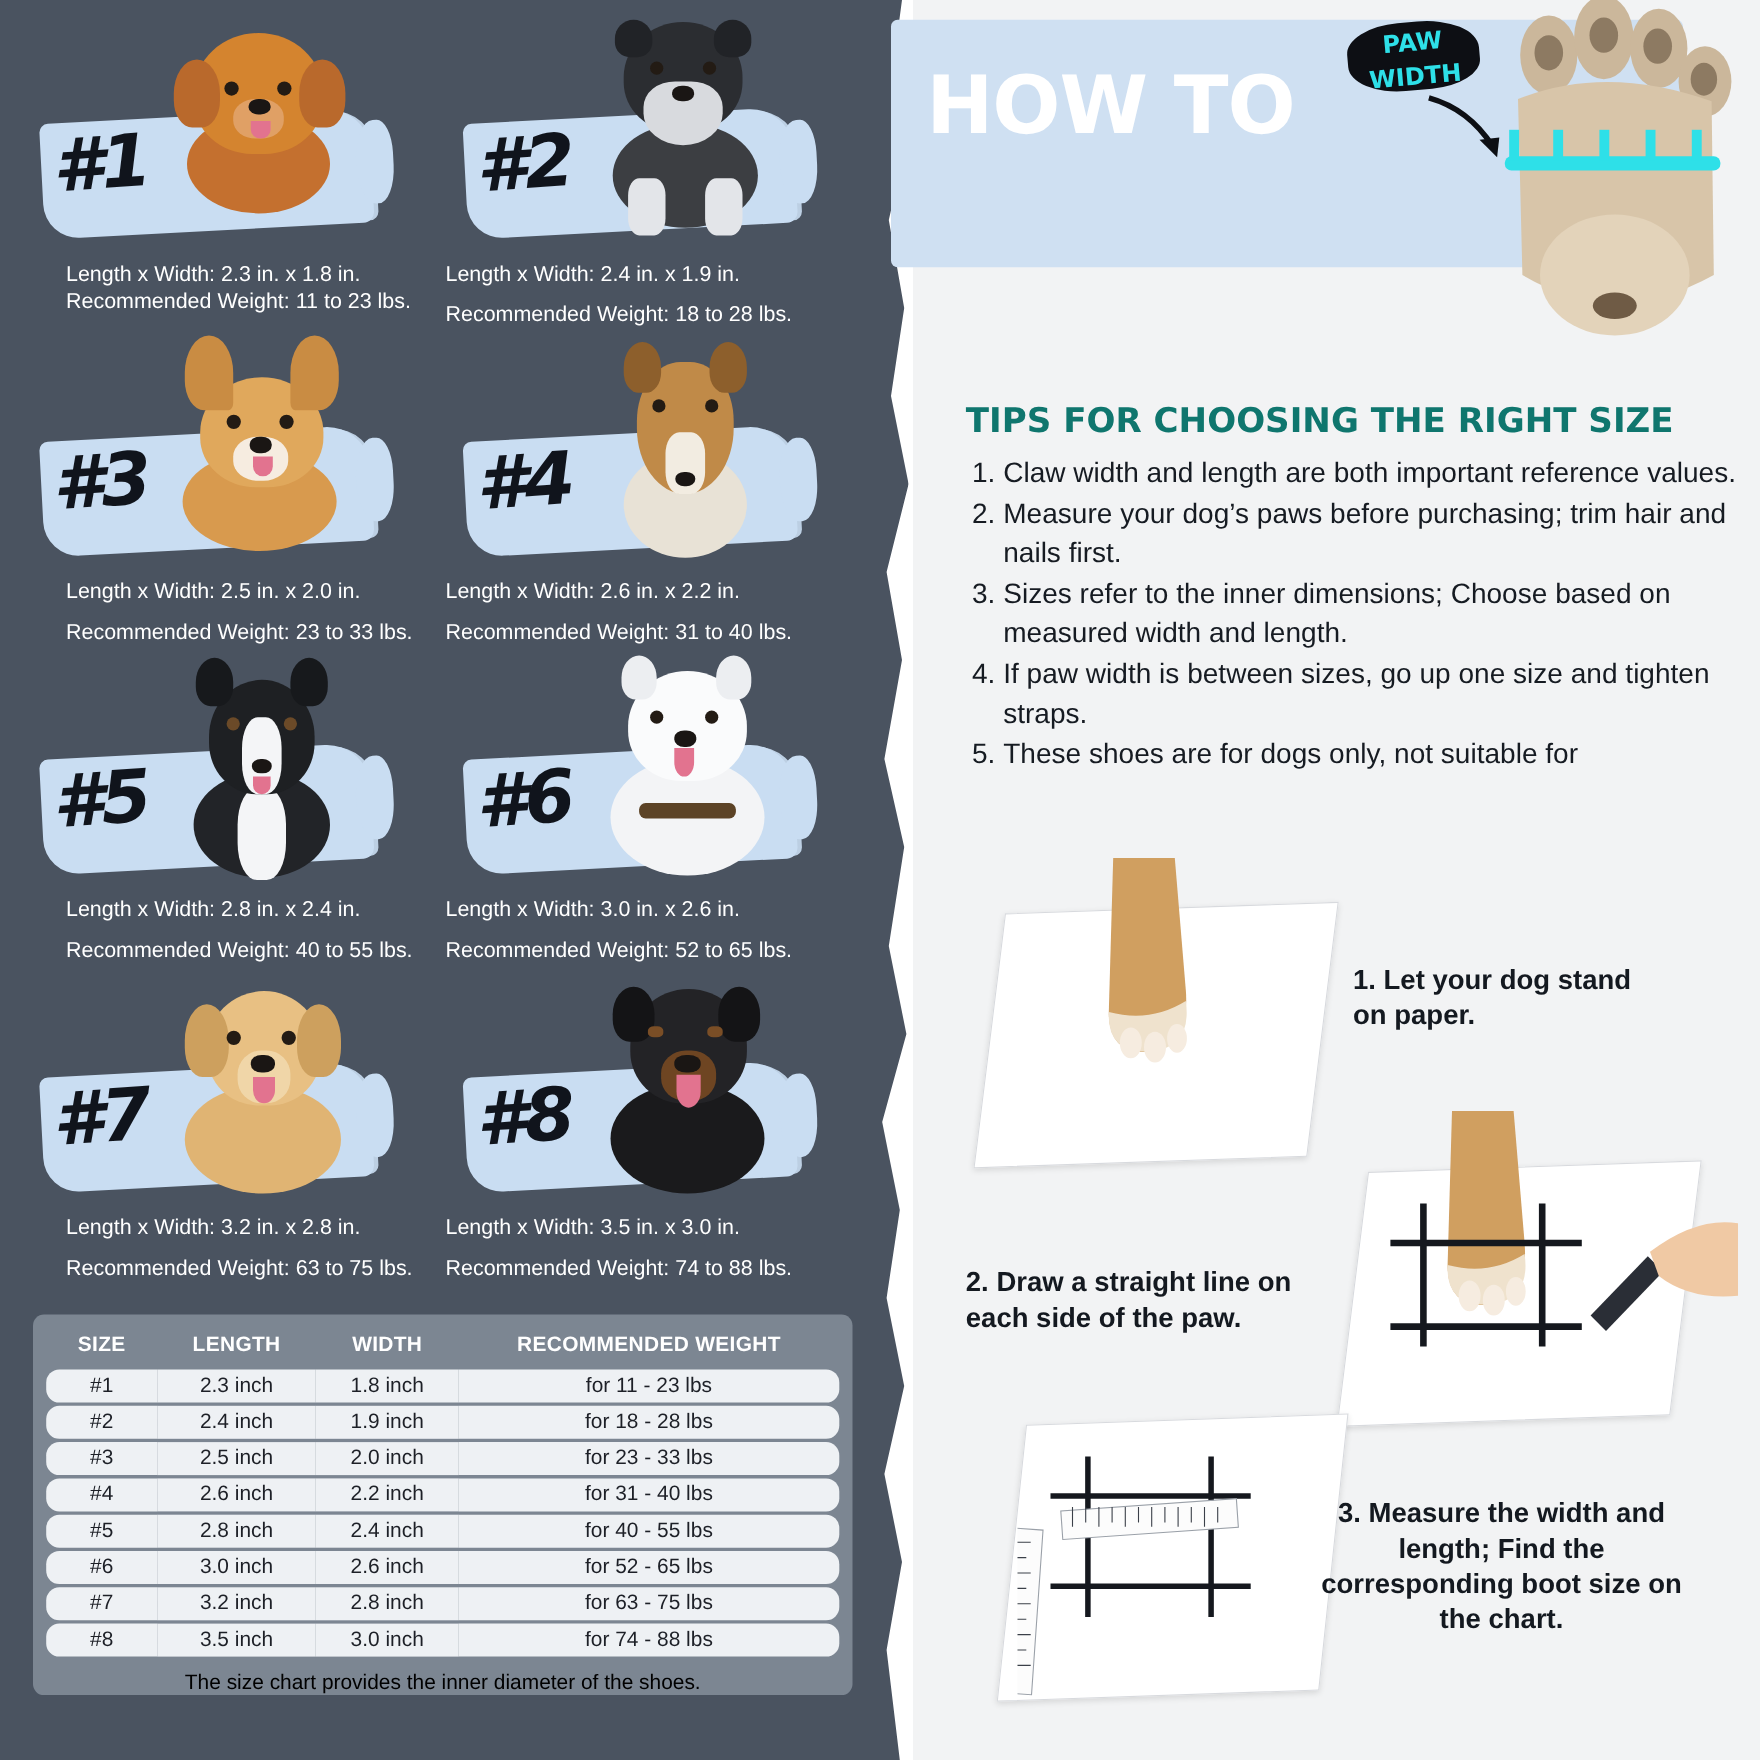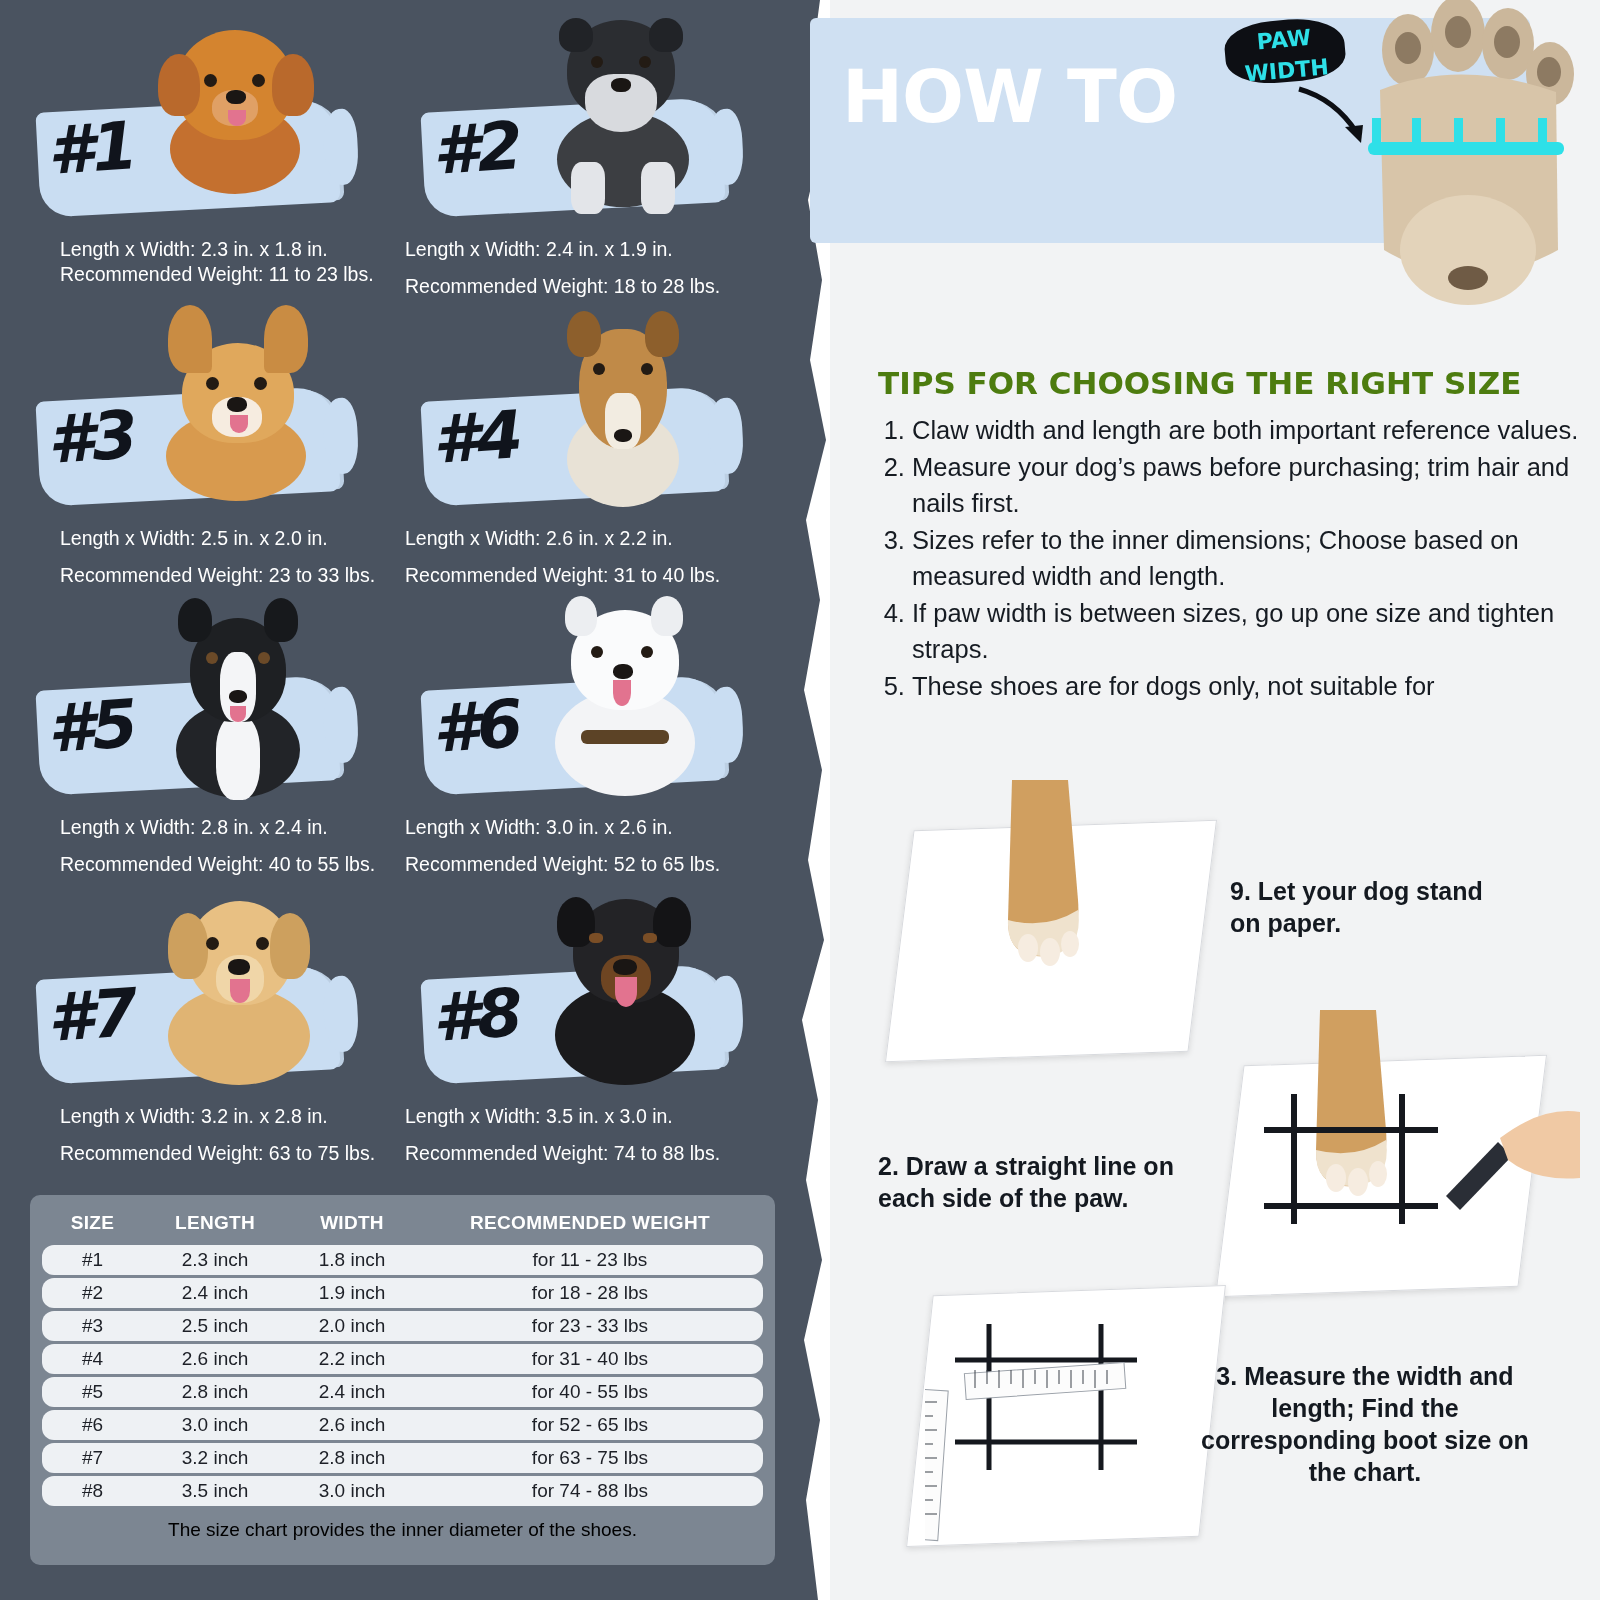--- a/index.html
+++ b/index.html
@@ -56,21 +56,21 @@
   .d-head{position:absolute;border-radius:50% 50% 45% 45%;}
   .d-ear{position:absolute;border-radius:50% 50% 40% 40%;}
   .d-snout{position:absolute;border-radius:45%;}
   .d-tongue{position:absolute;background:#e2738f;border-radius:0 0 50% 50%;}
   .d-eye{position:absolute;background:#231b14;border-radius:50%;}
   .d-nose{position:absolute;background:#1a1614;border-radius:45%;}
 
   
   #size-table{
     position:absolute;left:30px;top:1195px;width:745px;
-    background:#7c8692;border-radius:10px;padding:10px 12px 24px 12px;
+    background:#7c8692;border-radius:10px;padding:10px 12px 0 12px;
     box-sizing:border-box;
   }
   #size-table table{border-collapse:separate;border-spacing:0 3px;width:100%;}
   #size-table th{
     color:#ffffff;font-size:19px;font-weight:700;padding:4px 0 8px 0;letter-spacing:.3px;
   }
   #size-table td{
     background:#eef1f4;color:#1d2027;font-size:19px;text-align:center;padding:4px 0;
   }
   #size-table tr td:first-child{border-radius:12px 0 0 12px;}
@@ -108,21 +108,21 @@
     text-align:center;padding-top:9px;font-family:"DejaVu Sans", sans-serif;
   }
   #paw-arrow{
     position:absolute;left:465px;top:85px;width:80px;height:70px;
   }
   #paw-photo{
     position:absolute;left:520px;top:0px;width:240px;height:340px;
   }
   #tips-title{
     position:absolute;left:48px;top:365px;width:700px;
-    color:#4d7c0f;font-weight:700;font-size:31px;font-family:"DejaVu Sans", sans-serif;
+    color:#0f766e;font-weight:700;font-size:31px;font-family:"DejaVu Sans", sans-serif;
   }
   #tips-list{
     position:absolute;left:48px;top:412px;width:710px;
     color:#161b22;font-size:25.5px;line-height:36px;
     padding-left:34px;margin:0;
   }
   #tips-list li{margin-bottom:1px;}
 
   .step-label{
     position:absolute;color:#141920;font-weight:700;font-size:25px;line-height:32px;
@@ -431,21 +431,21 @@
   </ol>
 
   <div class="paper" id="paper1"></div>
   <svg style="position:absolute;left:120px;top:780px;width:200px;height:230px;" viewBox="0 0 200 230">
     <path d="M62 0 L118 0 L128 120 Q132 170 96 176 Q58 180 58 140 Z" fill="#d09f60"></path>
     <path d="M58 140 Q56 178 96 176 Q134 172 128 130 Q96 150 58 140 Z" fill="#efe2cd"></path>
     <ellipse cx="78" cy="168" rx="10" ry="14" fill="#f6ece0"></ellipse>
     <ellipse cx="100" cy="172" rx="10" ry="14" fill="#f6ece0"></ellipse>
     <ellipse cx="120" cy="164" rx="9" ry="13" fill="#f6ece0"></ellipse>
   </svg>
-  <div class="step-label" id="step1-label">9. Let your dog stand on paper.</div>
+  <div class="step-label" id="step1-label">1. Let your dog stand on paper.</div>
 
   <div class="paper" id="paper2"></div>
   <svg style="position:absolute;left:420px;top:1010px;width:330px;height:300px;" viewBox="0 0 330 300">
     <path d="M70 0 L126 0 L136 120 Q140 170 104 176 Q66 180 66 140 Z" fill="#d09f60"></path>
     <path d="M66 140 Q64 178 104 176 Q142 172 136 130 Q104 150 66 140 Z" fill="#efe2cd"></path>
     <ellipse cx="86" cy="168" rx="10" ry="14" fill="#f6ece0"></ellipse>
     <ellipse cx="108" cy="172" rx="10" ry="14" fill="#f6ece0"></ellipse>
     <ellipse cx="128" cy="164" rx="9" ry="13" fill="#f6ece0"></ellipse>
     <line x1="44" y1="84" x2="44" y2="214" stroke="#15181e" stroke-width="6"></line>
     <line x1="152" y1="84" x2="152" y2="214" stroke="#15181e" stroke-width="6"></line>

